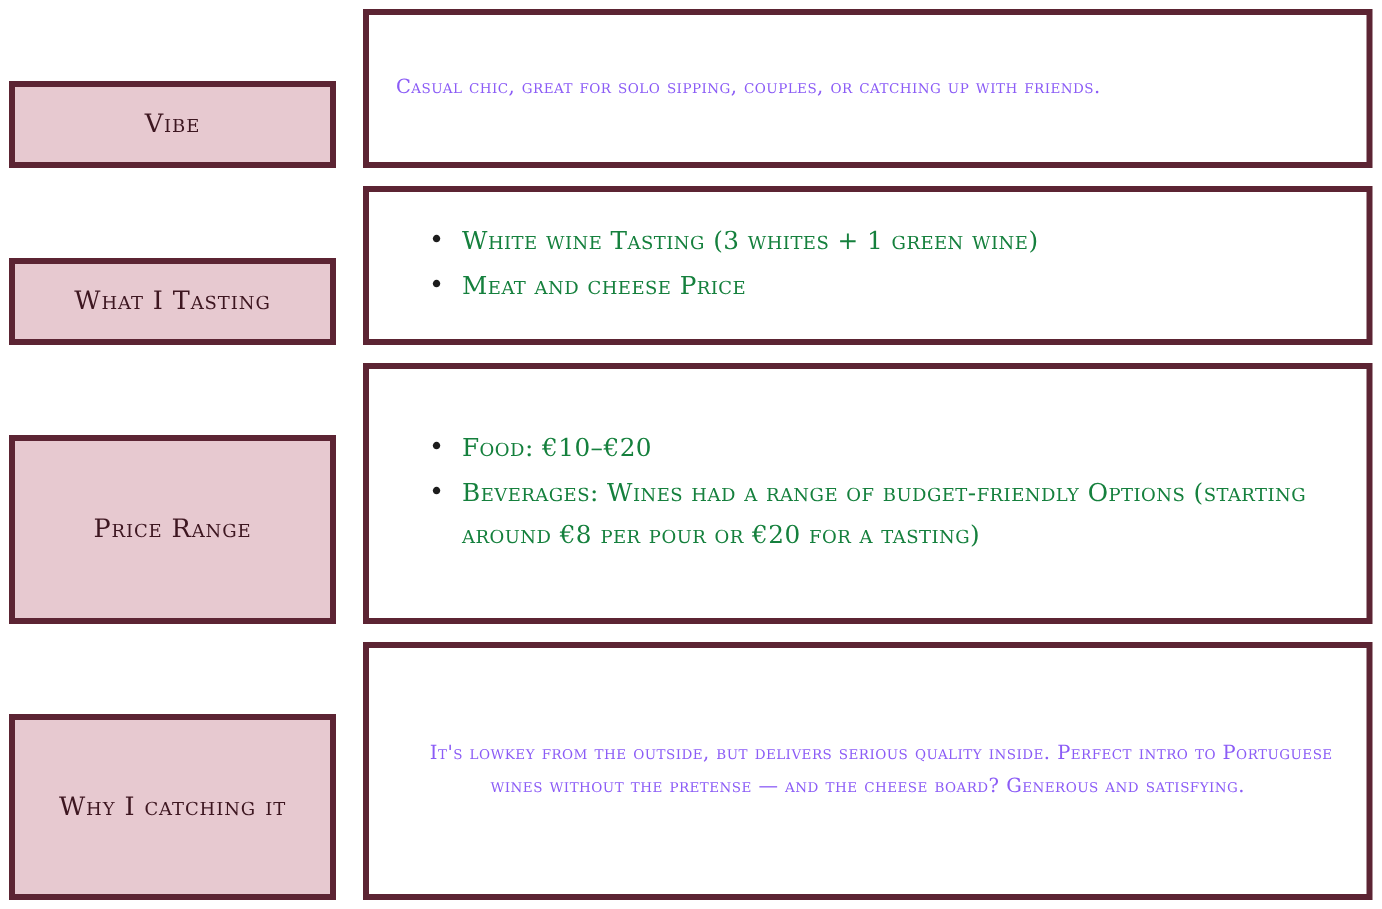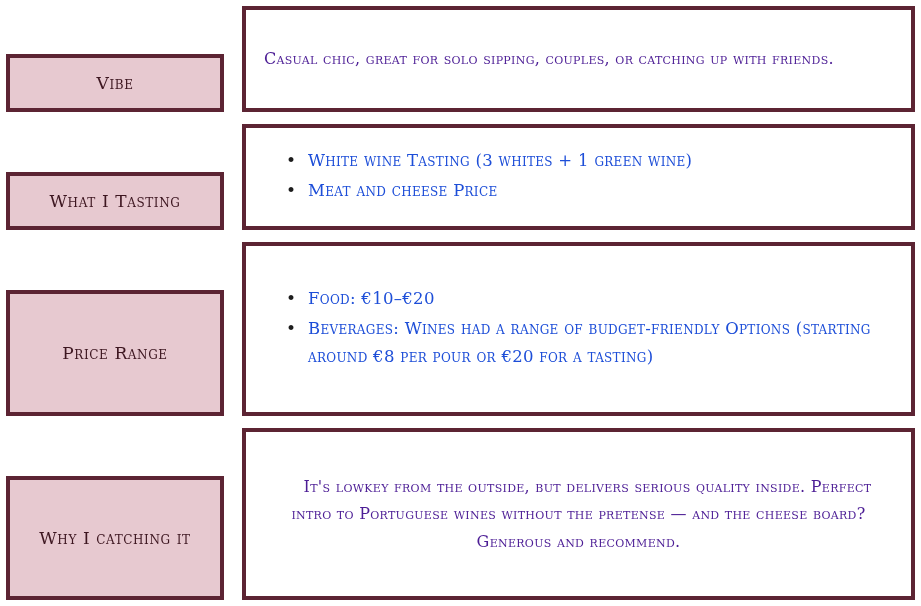--- a/index.html
+++ b/index.html
@@ -61,40 +61,40 @@
     border: 4px solid #5c2433;
     box-sizing: border-box;
     display: flex;
     flex-direction: column;
     justify-content: center;
     padding: 10px 18px;
   }
   .para {
     font-family: "DejaVu Serif", serif;
     font-variant: small-caps;
-    font-size: 16px;
-    color: #4c1d95;
+    font-size: 13px;
+    color: #8b5cf6;
     line-height: 1.7;
     letter-spacing: 0.3px;
     margin: 0;
   }
   .para.centered {
     text-align: center;
     text-indent: 18px;
   }
   ul.bullets {
     margin: 0;
     padding-left: 30px;
     list-style: none;
   }
   ul.bullets li {
     font-family: "DejaVu Serif", serif;
     font-variant: small-caps;
     font-size: 16.5px;
-    color: #1d4ed8;
+    color: #15803d;
     line-height: 1.7;
     letter-spacing: 0.3px;
     position: relative;
     padding-left: 14px;
     margin-bottom: 2px;
   }
   ul.bullets li::before {
     content: "\2022";
     position: absolute;
     left: -8px;
@@ -139,17 +139,17 @@
         <li>Beverages: Wines had a range of budget-friendly Options (starting around €8 per pour or €20 for a tasting)</li>
       </ul>
     </div>
   </div>
 
   <div class="row r3">
     <div class="label-cell">
       <span class="label-text">Why I catching it</span>
     </div>
     <div class="content-cell">
-      <p class="para centered">It's lowkey from the outside, but delivers serious quality inside. Perfect intro to Portuguese wines without the pretense — and the cheese board? Generous and recommend.</p>
+      <p class="para centered">It's lowkey from the outside, but delivers serious quality inside. Perfect intro to Portuguese wines without the pretense — and the cheese board? Generous and satisfying.</p>
     </div>
   </div>
 
 </div>
 
 </body></html>

